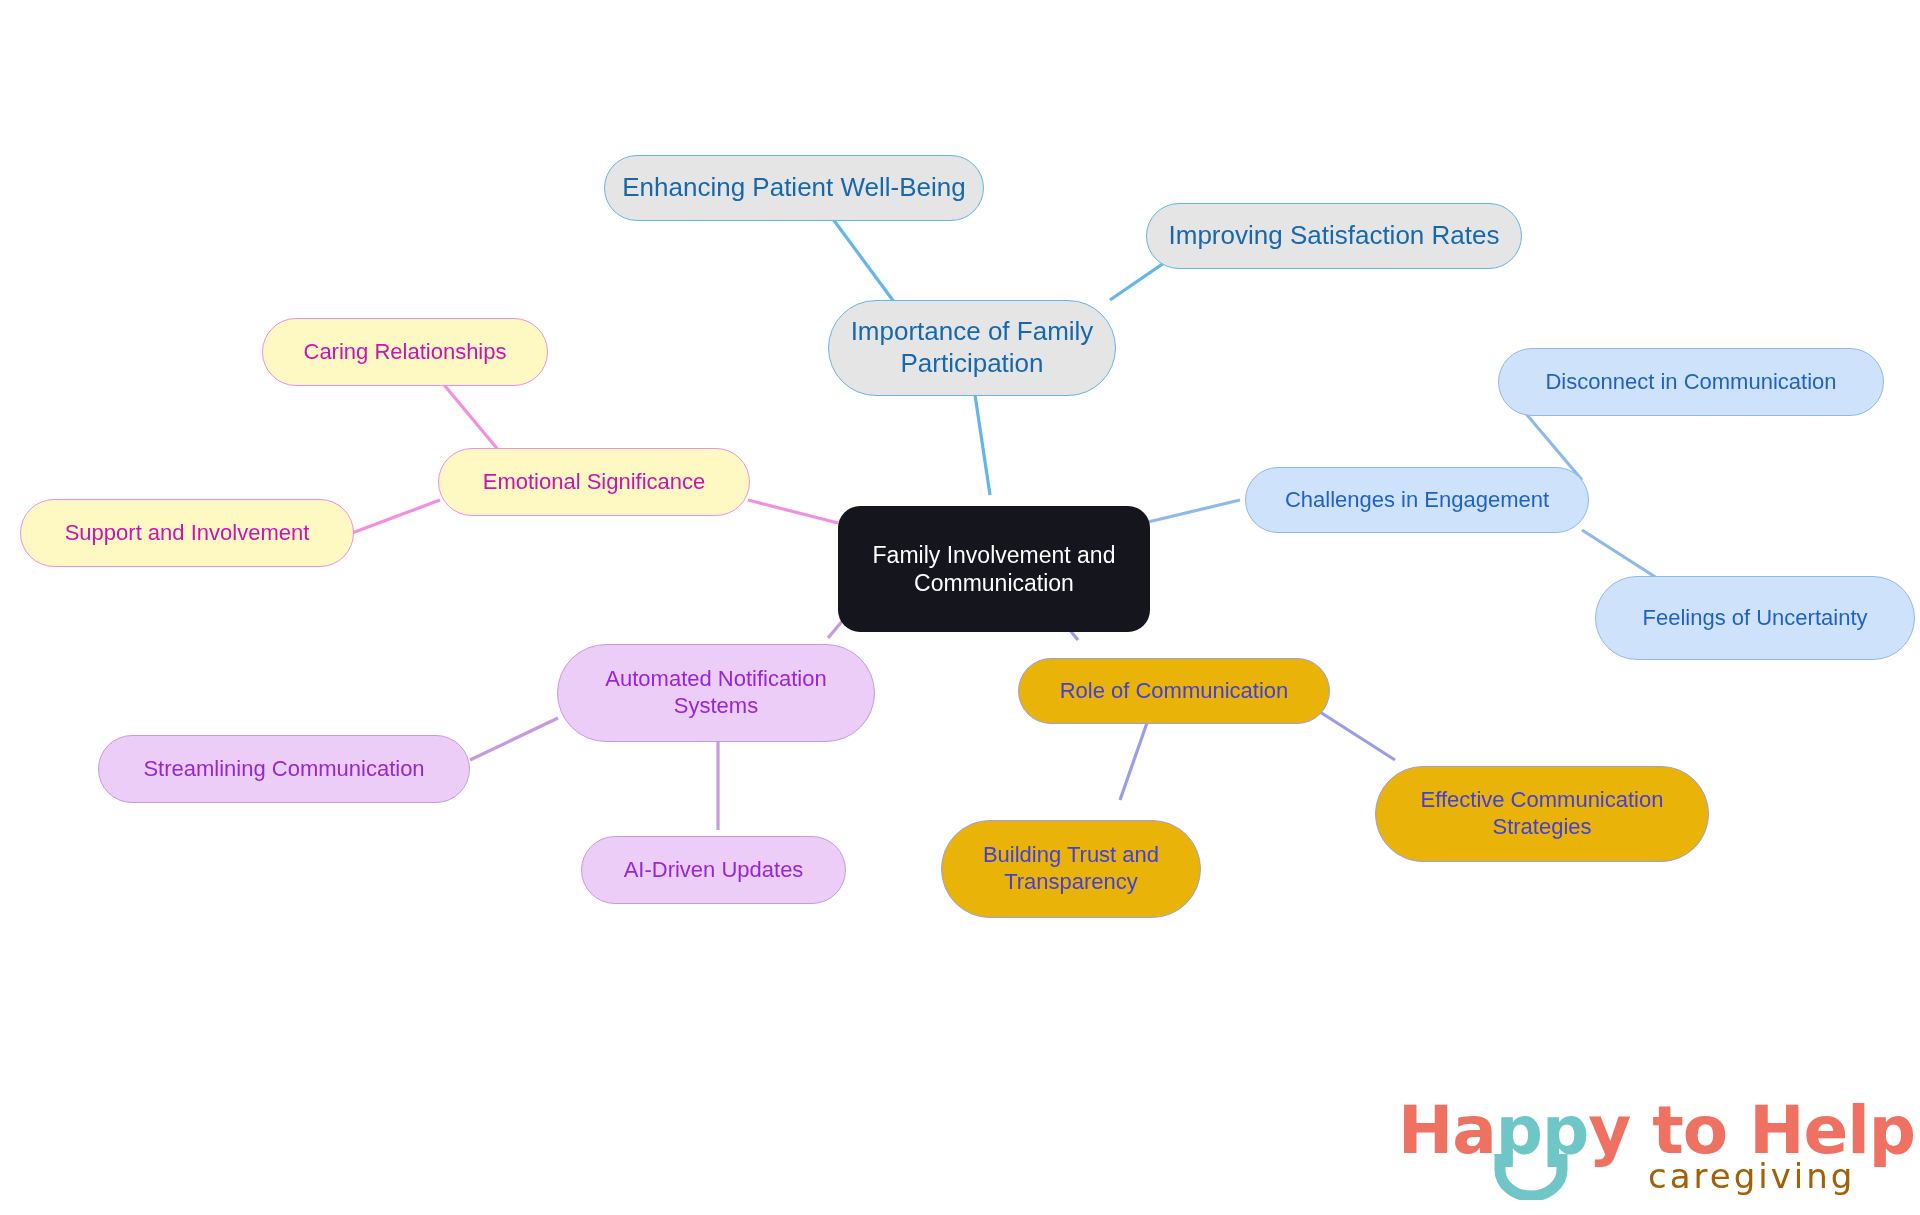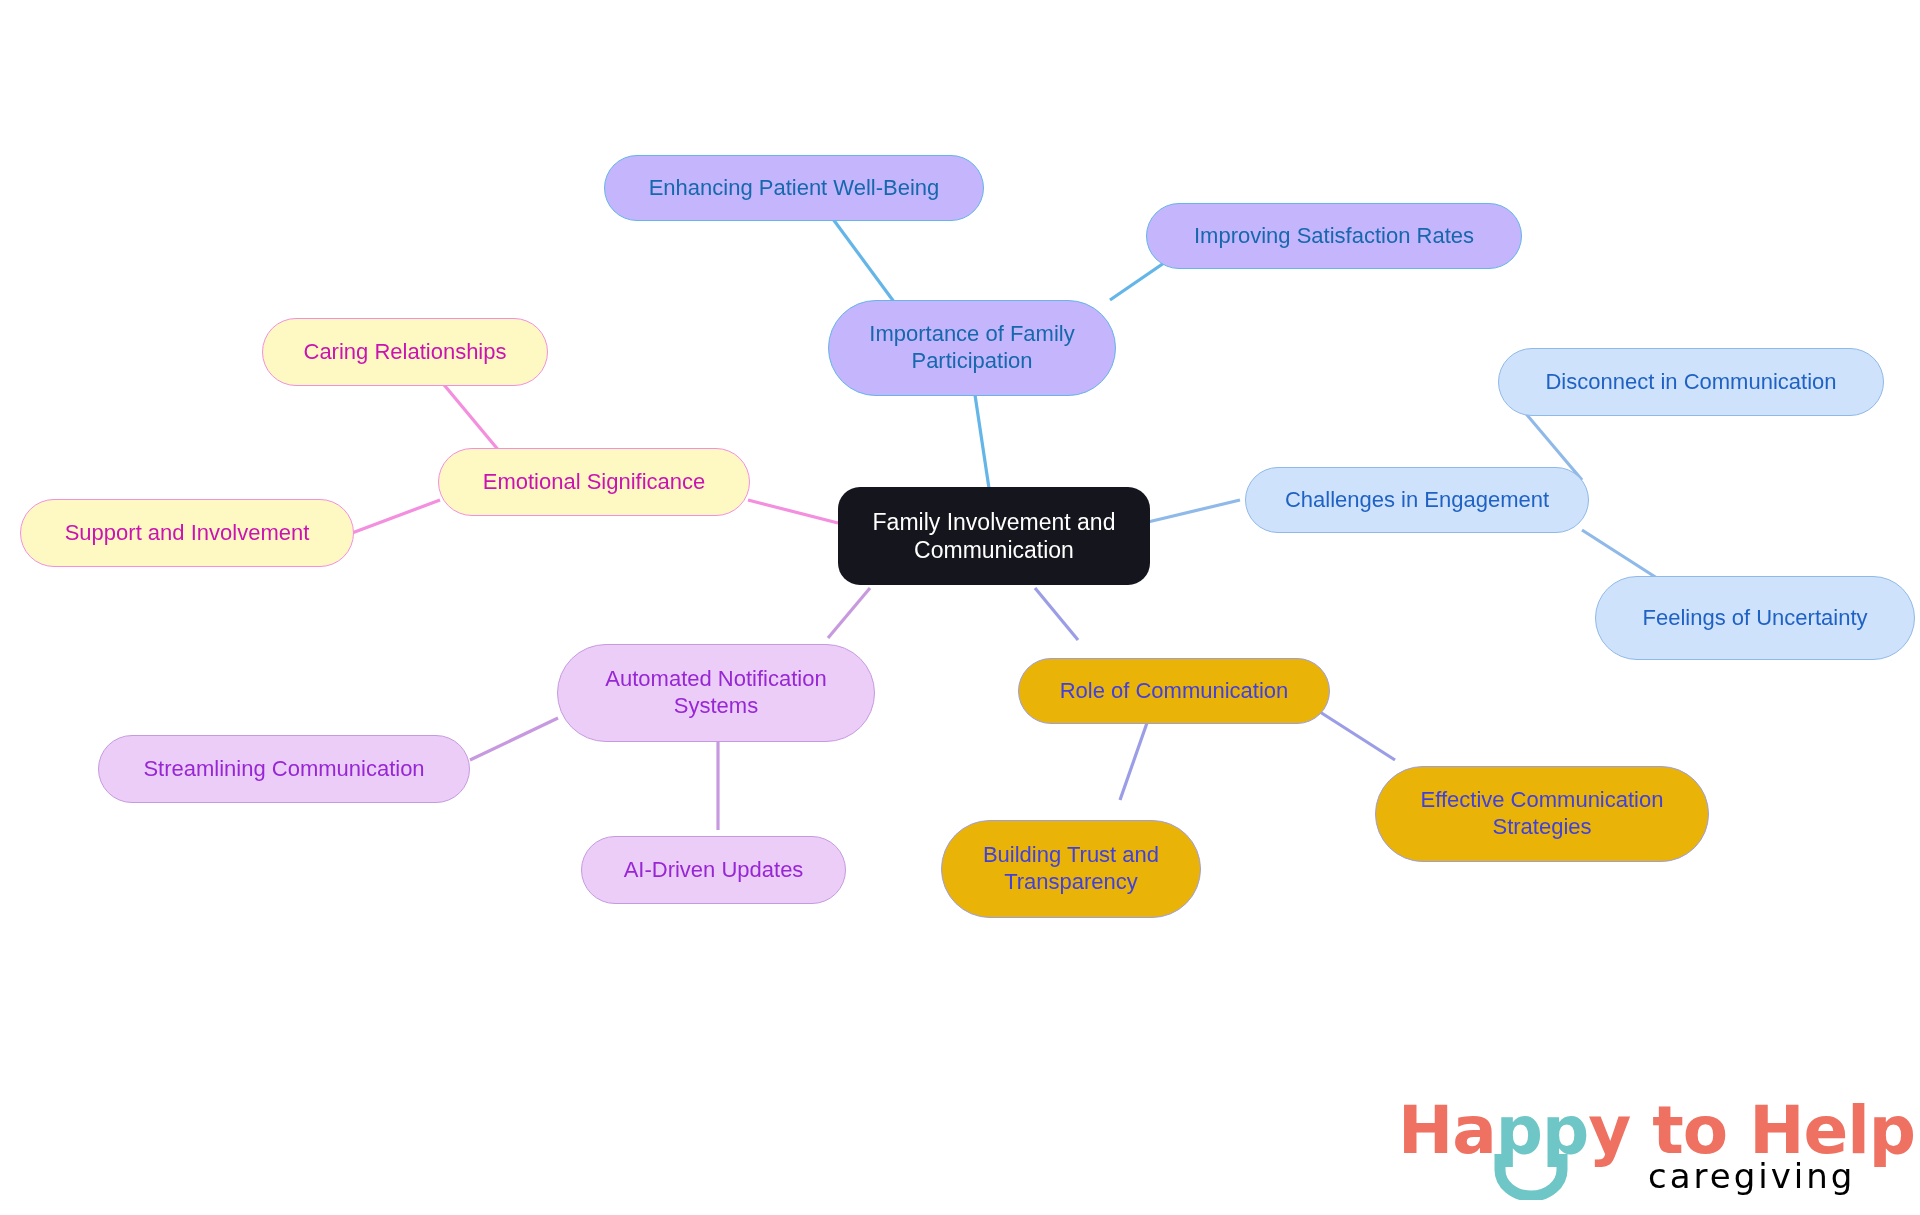--- a/index.html
+++ b/index.html
@@ -41,24 +41,24 @@
   }
   .node.root {
     background: #14151d;
     border-color: #14151d;
     color: #ffffff;
     border-radius: 22px;
     font-size: 23px;
     border-width: 0;
   }
   .node.sky {
-    background: #c4b5fd;
+    background: #e5e5e5;
     border-color: #64b5e8;
     color: #1668ad;
-    font-size: 22px;
+    font-size: 26px;
   }
   .node.paleblue {
     background: #cfe2fb;
     border-color: #8fb9e8;
     color: #1f62c4;
     font-size: 22px;
   }
   .node.periwinkle {
     background: #eab308;
     border-color: #9b9ee6;
@@ -97,21 +97,21 @@
   }
   .logo-teal {
     color: #6ec6c6;
   }
   .logo-sub {
     position: absolute;
     left: 250px;
     top: 64px;
     font-size: 34px;
     letter-spacing: 3px;
-    color: #000000;
+    color: #a16207;
     font-family: "DejaVu Sans", sans-serif;
   }
   #logo-smile {
     position: absolute;
     left: 96px;
     top: 60px;
     width: 74px;
     height: 48px;
   }
 </style>
@@ -146,21 +146,21 @@
 
     <path d="M 718 738 L 718 830" stroke="#c79ae0" stroke-width="3.2" fill="none"></path>
 
     <path d="M 838 523 L 748 500" stroke="#f48ede" stroke-width="3.2" fill="none"></path>
 
     <path d="M 500 452 L 440 380" stroke="#f48ede" stroke-width="3.2" fill="none"></path>
 
     <path d="M 440 500 L 352 533" stroke="#f48ede" stroke-width="3.2" fill="none"></path>
   </svg>
 
-  <div class="node root" style="left:838px; top:487px; width:312px; height:98px;">Family Involvement and
+  <div class="node root" style="left:838px; top:506px; width:312px; height:126px;">Family Involvement and
 Communication</div>
 
   <div class="node sky" style="left:828px; top:300px; width:288px; height:96px;">Importance of Family
 Participation</div>
 
   <div class="node sky" style="left:604px; top:155px; width:380px; height:66px;">Enhancing Patient Well-Being</div>
 
   <div class="node sky" style="left:1146px; top:203px; width:376px; height:66px;">Improving Satisfaction Rates</div>
 
   <div class="node paleblue" style="left:1245px; top:467px; width:344px; height:66px;">Challenges in Engagement</div>

